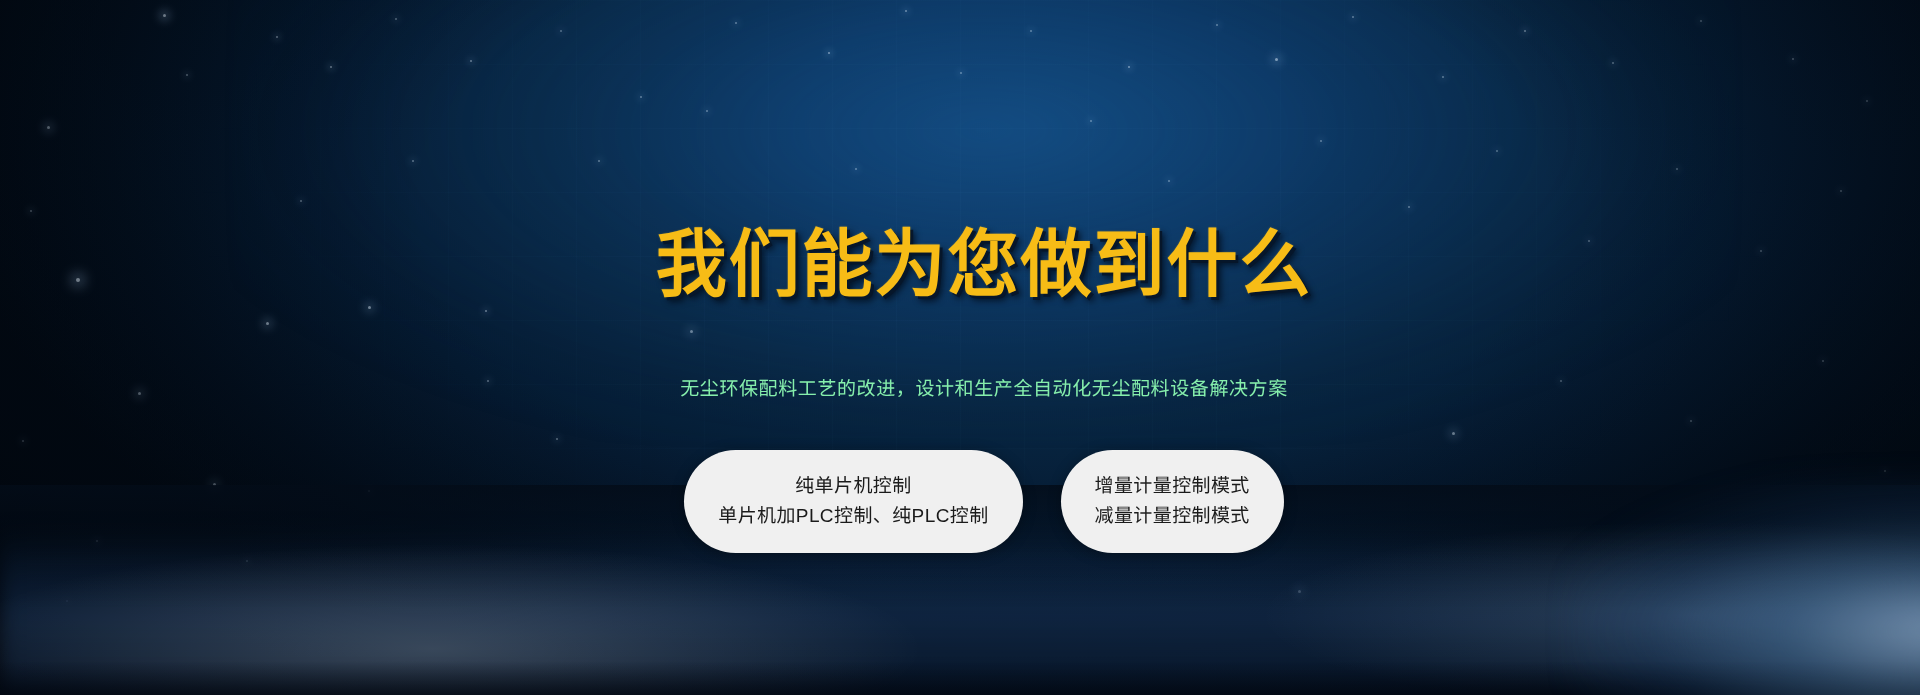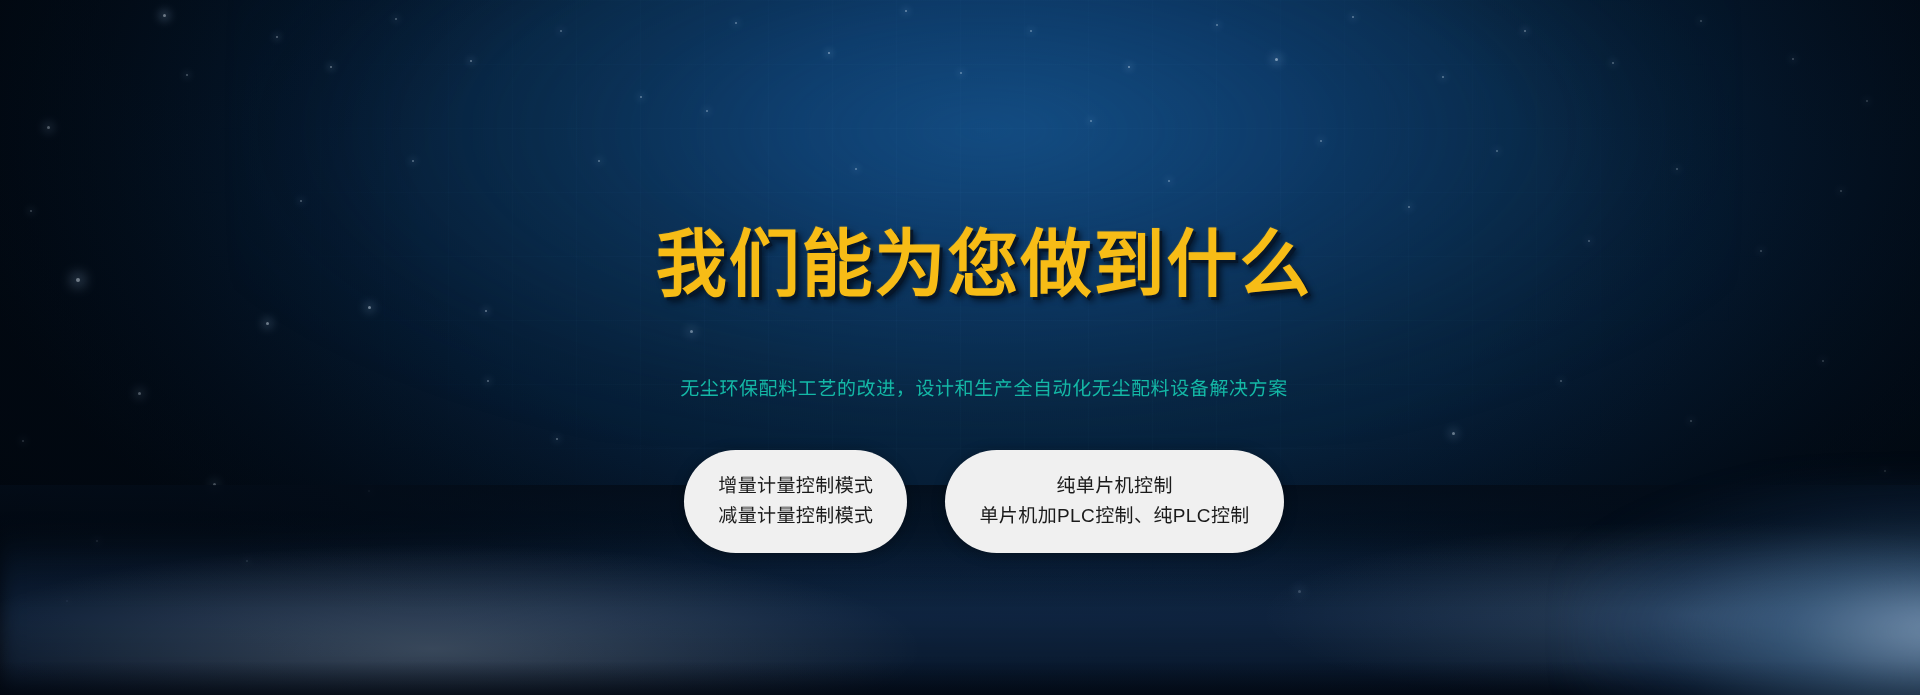--- a/index.html
+++ b/index.html
@@ -165,21 +165,21 @@
     font-size: 29px;
     letter-spacing: 2.2px;
     color: #eef4fb;
     font-weight: 400;
     white-space: nowrap;
   }
 
   .subtitle {
     margin-top: 21px;
     font-size: 19px;
-    color: #14b8a6;
+    color: #86efac;
     letter-spacing: 0.6px;
     white-space: nowrap;
     font-weight: 400;
   }
 
   .pills {
     margin-top: 31px;
     display: flex;
     align-items: stretch;
     justify-content: center;
@@ -289,24 +289,24 @@
 
     <h1 class="headline">我们能为您做到什么</h1>
 
 
     <p class="subtitle">无尘环保配料工艺的改进，设计和生产全自动化无尘配料设备解决方案</p>
 
     <div class="pills">
 
 
       <div class="pill">
+        <span class="pill-line">纯单片机控制</span>
+        <span class="pill-line">单片机加PLC控制、纯PLC控制</span>
+      </div>
+
+      <div class="pill">
         <span class="pill-line">增量计量控制模式</span>
         <span class="pill-line">减量计量控制模式</span>
       </div>
 
-      <div class="pill">
-        <span class="pill-line">纯单片机控制</span>
-        <span class="pill-line">单片机加PLC控制、纯PLC控制</span>
-      </div>
-
     </div>
   </div>
 </div>
 
 </body></html>

